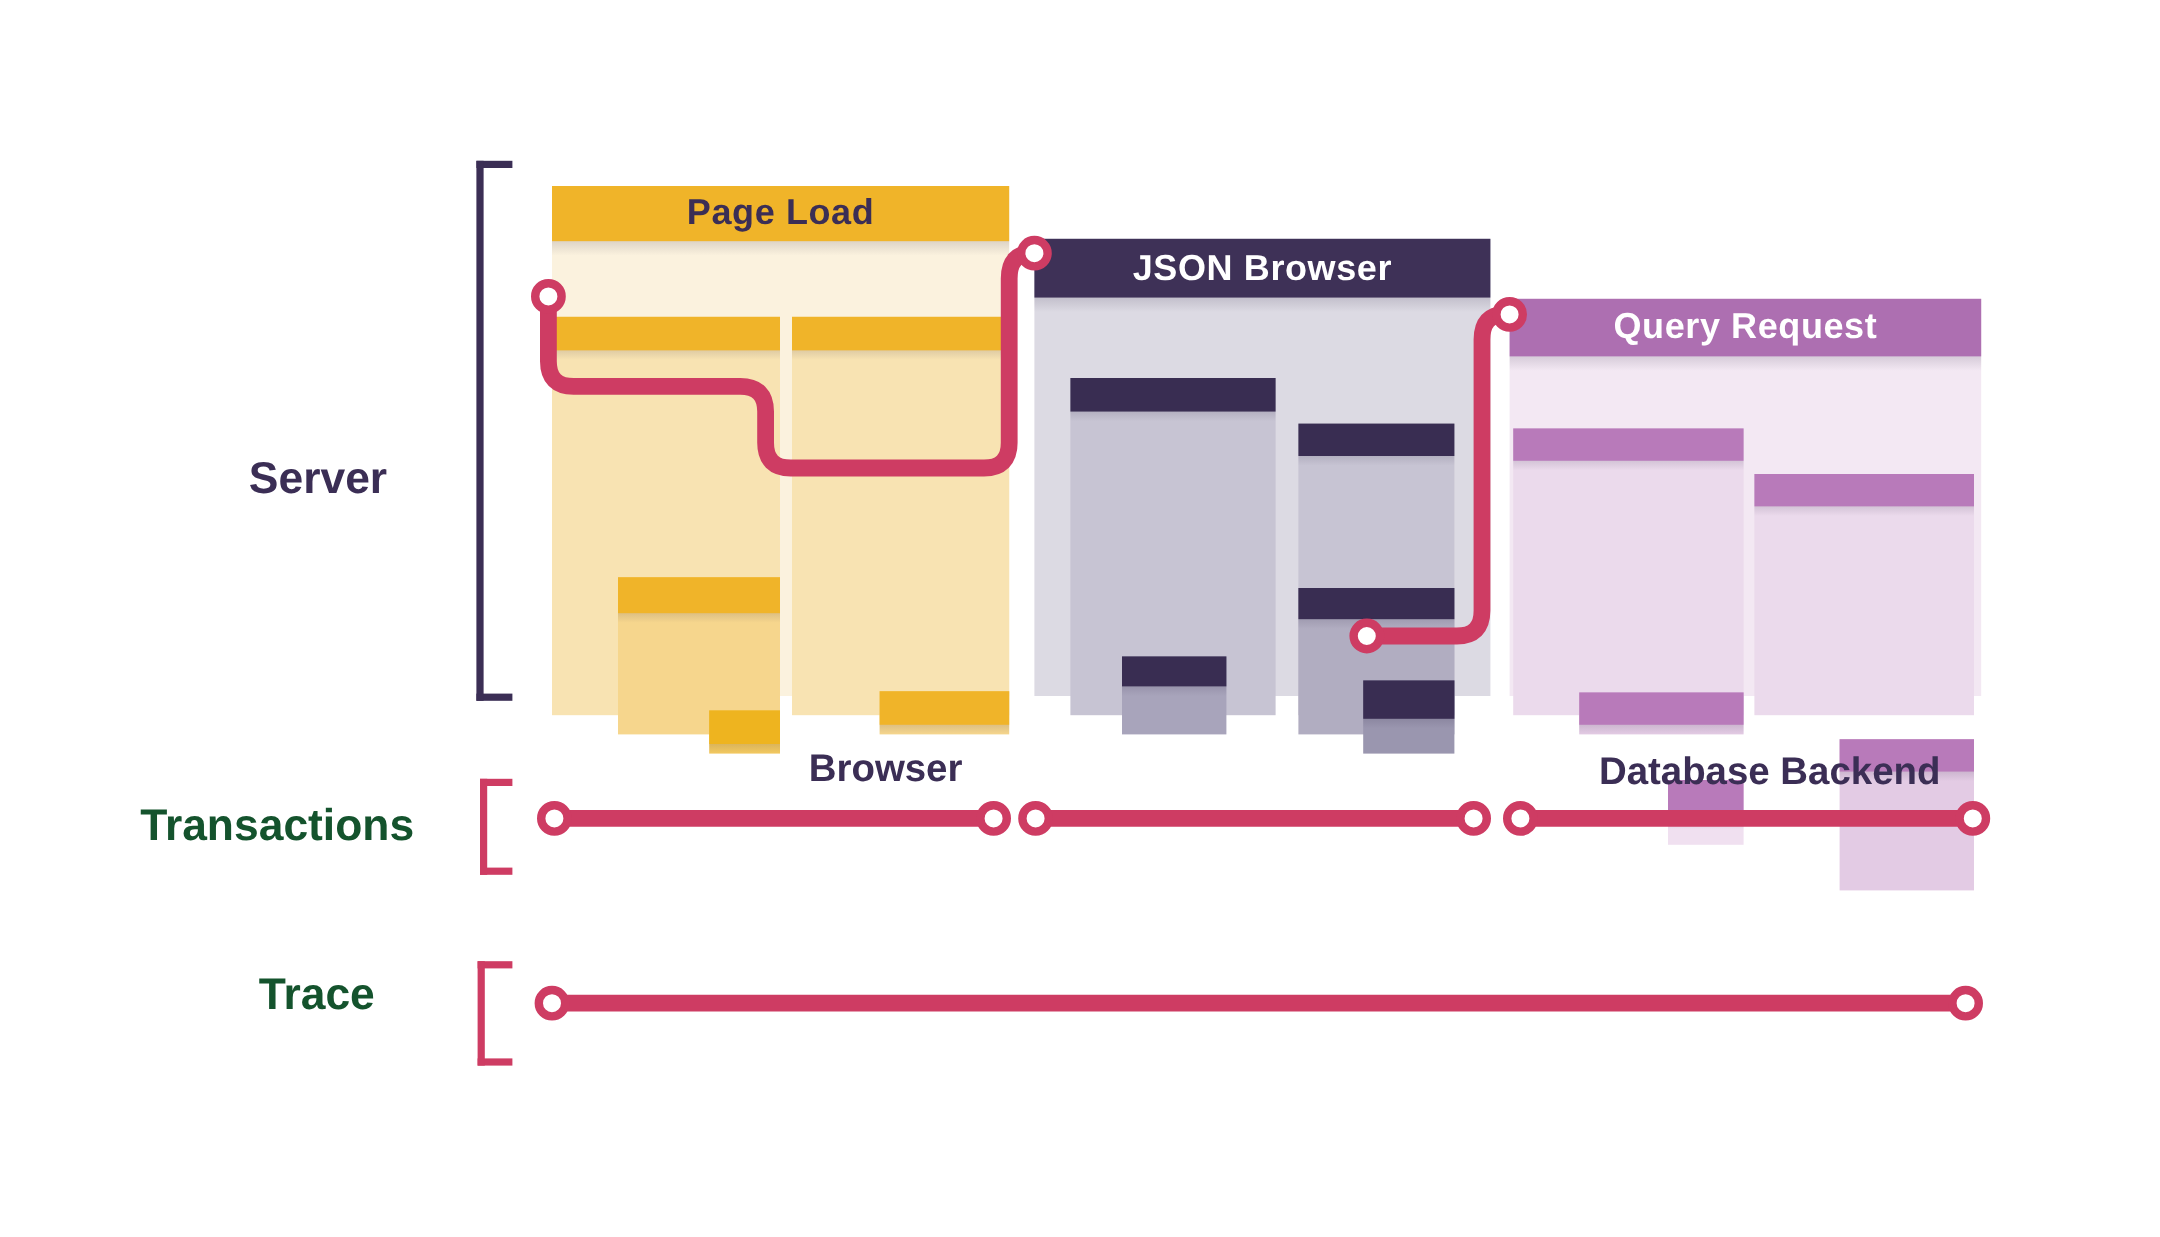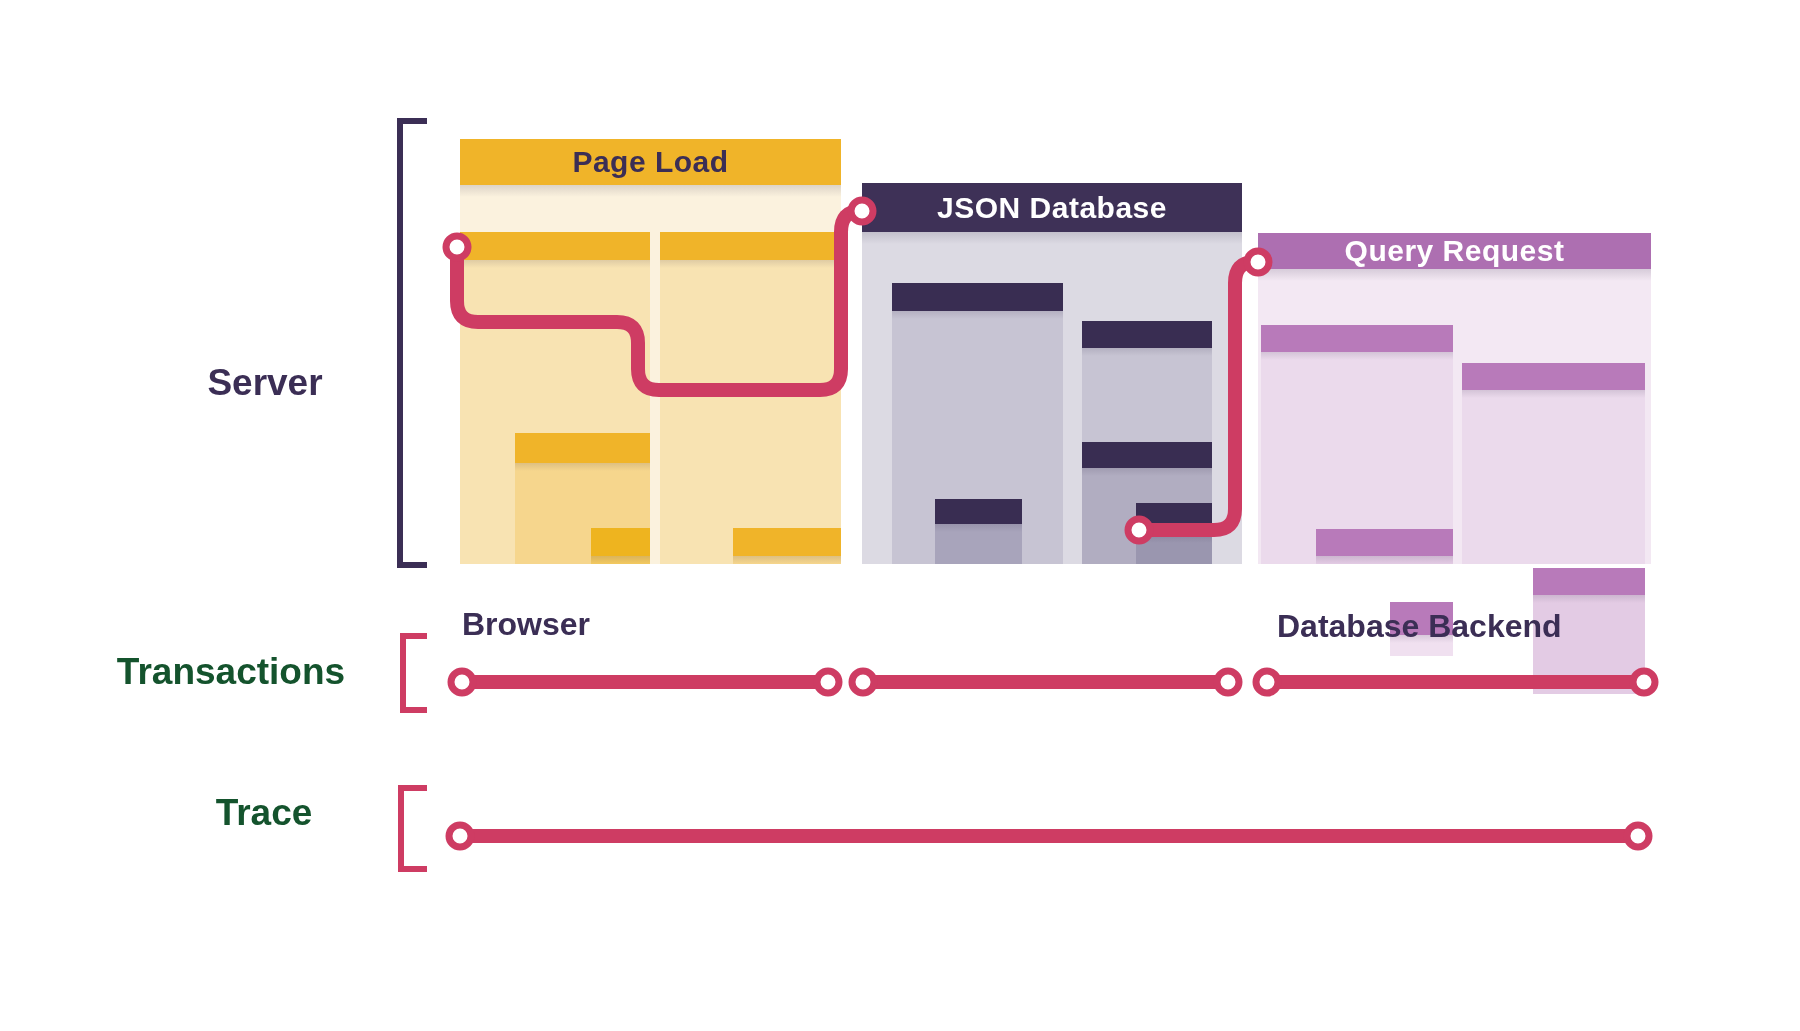--- a/index.html
+++ b/index.html
@@ -1,25 +1,25 @@
 <!DOCTYPE html>
 <html><head>
 <meta charset="utf-8">
 <style>
   html,body{margin:0;padding:0;background:#ffffff;}
   #stage{
     position:relative;width:1800px;height:1031px;background:#ffffff;overflow:hidden;
     font-family:"Liberation Sans","DejaVu Sans",sans-serif;
   }
-  .abs{position:absolute;}
+  .abs{position:absolute;margin-top:16px;}
   
   .row-label{font-weight:bold;font-size:37px;text-align:center;width:300px;line-height:48px;}
   .row-label.navy{color:#3B2E55;}
   .row-label.red{color:#14532d;}
-  .col-label{font-weight:bold;font-size:32px;color:#3B2E55;text-align:left;width:340px;line-height:40px;}
+  .col-label{font-weight:bold;font-size:32px;color:#3B2E55;text-align:right;width:340px;line-height:40px;}
   
   .bracket{box-sizing:border-box;border-left:6px solid;border-top:6px solid;border-bottom:6px solid;}
   .bracket.navy{border-color:#3B2E55;}
   .bracket.red{border-color:#CE3C63;}
   
   .panel{box-sizing:border-box;}
   .panel-header{
     position:absolute;left:0;top:0;width:100%;
     display:flex;align-items:center;justify-content:center;
     font-weight:bold;font-size:30px;letter-spacing:.5px;
@@ -86,42 +86,42 @@
 
     <div class="abs pl-sub" style="left:200px;top:93px;width:181px;height:332px;">
       <div class="bar gold" style="height:28px;"></div>
       <div class="abs pl-nested" style="left:73px;top:296px;width:108px;height:36px;">
         <div class="bar gold" style="height:28px;"></div>
       </div>
     </div>
   </div>
 
   <div class="abs panel js-body" style="left:862px;top:183px;width:380px;height:381px;">
-    <div class="panel-header js-header" style="height:49px;">JSON Database</div>
+    <div class="panel-header js-header" style="height:49px;">JSON Browser</div>
 
     <div class="abs js-sub" style="left:30px;top:100px;width:171px;height:281px;">
       <div class="bar navybar" style="height:28px;"></div>
       <div class="abs js-nested" style="left:43px;top:216px;width:87px;height:65px;">
         <div class="bar navybar" style="height:25px;"></div>
       </div>
     </div>
 
     <div class="abs js-sub" style="left:220px;top:138px;width:130px;height:243px;">
       <div class="bar navybar" style="height:27px;"></div>
       <div class="abs js-nested2" style="left:0;top:121px;width:130px;height:122px;">
         <div class="bar navybar" style="height:26px;"></div>
         <div class="abs js-deep" style="left:54px;top:61px;width:76px;height:61px;">
           <div class="bar navybar" style="height:32px;"></div>
         </div>
       </div>
     </div>
   </div>
 
   <div class="abs panel qr-body" style="left:1258px;top:233px;width:393px;height:331px;">
-    <div class="panel-header qr-header" style="height:36px;text-align:center;">Query Request</div>
+    <div class="panel-header qr-header" style="height:48px;text-align:center;">Query Request</div>
 
     <div class="abs qr-sub" style="left:3px;top:92px;width:192px;height:239px;">
       <div class="bar purplebar" style="height:27px;"></div>
       <div class="abs qr-nested" style="left:55px;top:204px;width:137px;height:35px;">
         <div class="bar purplebar" style="height:27px;"></div>
       </div>
       <div class="abs qr-deep" style="left:129px;top:277px;width:63px;height:54px;">
         <div class="bar purplebar" style="height:33px;"></div>
       </div>
     </div>

